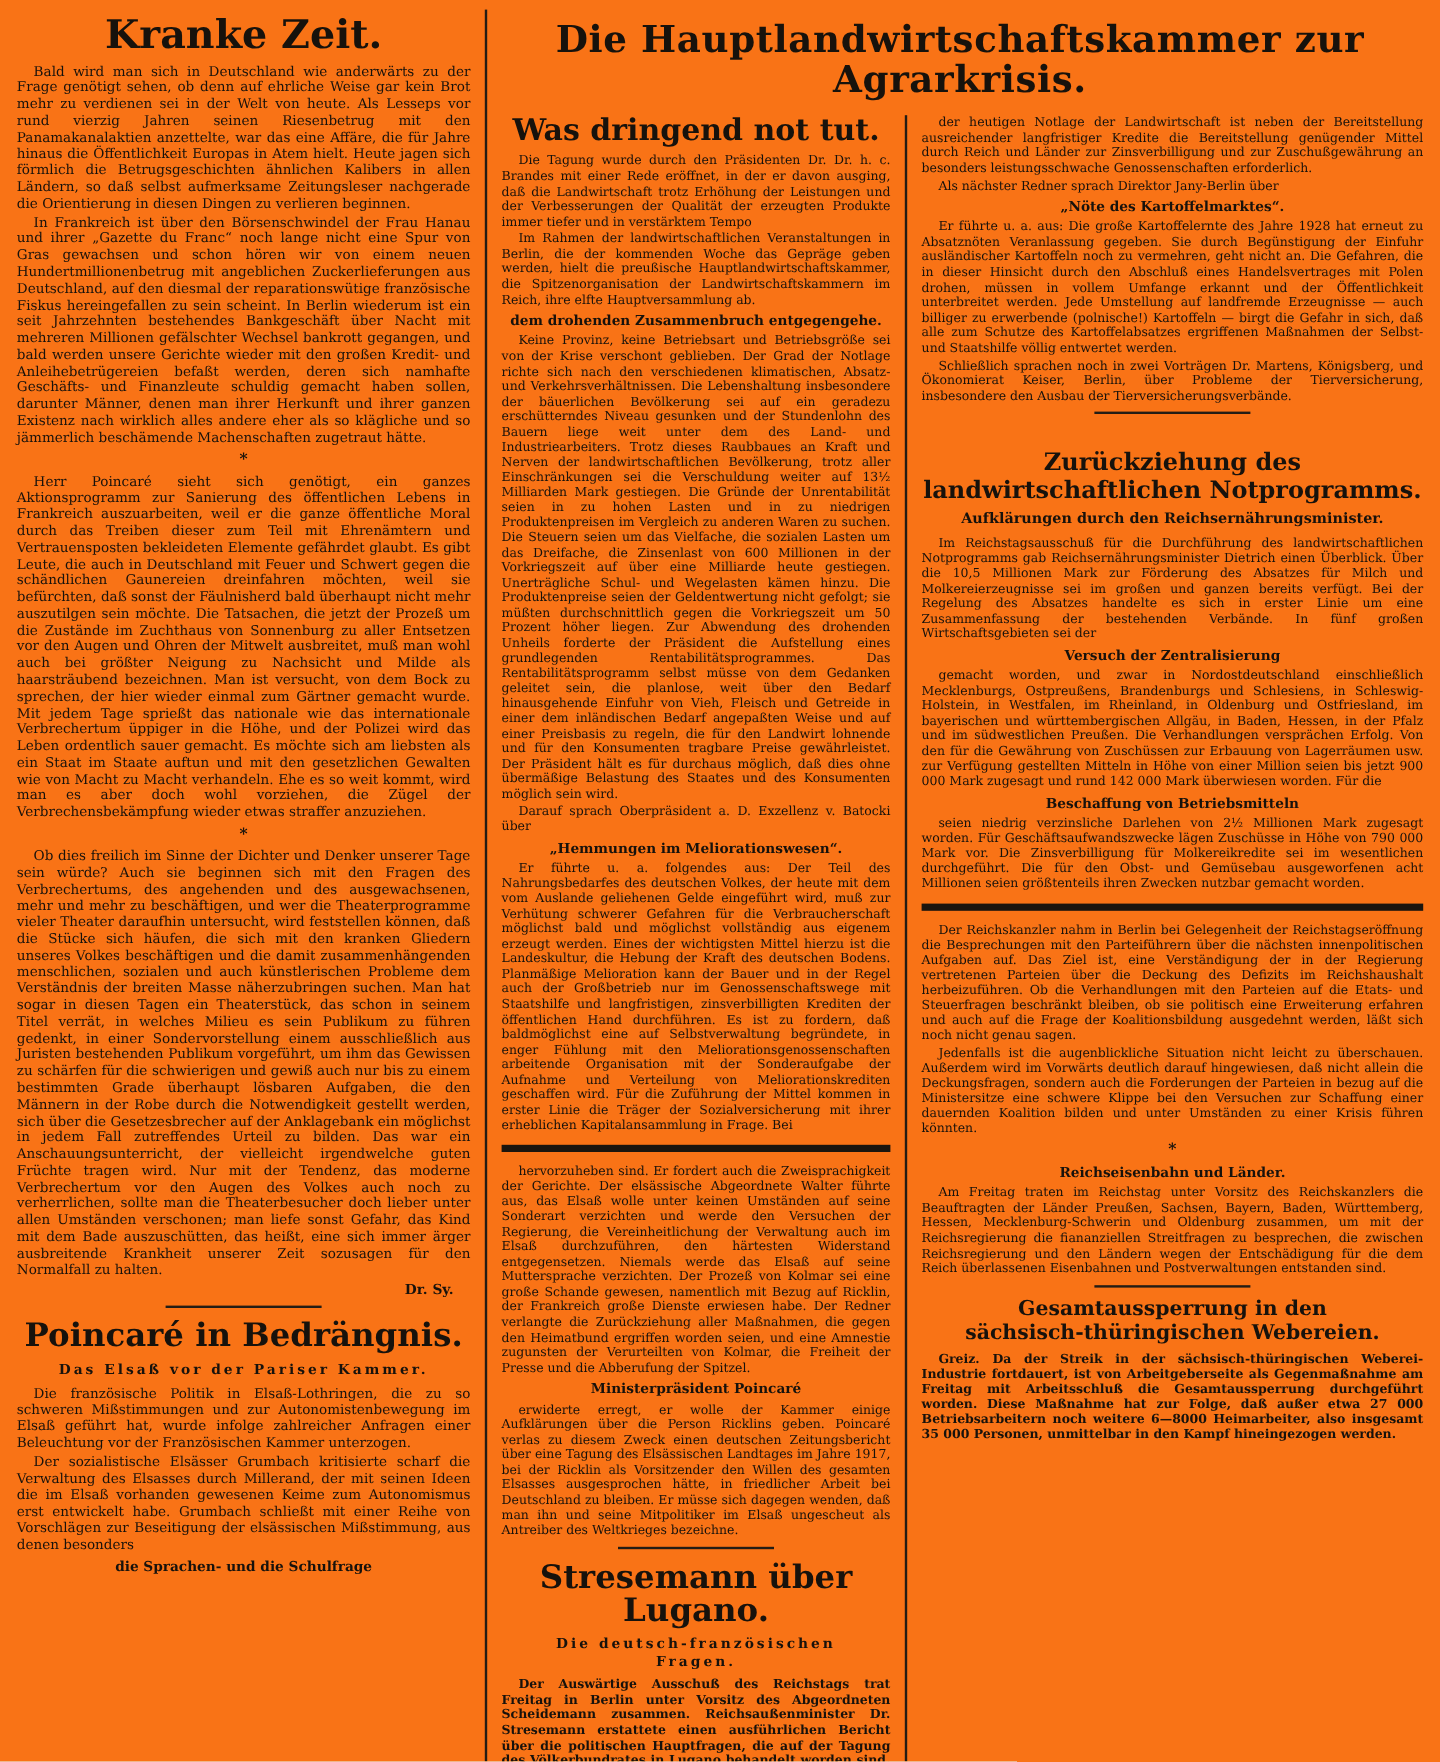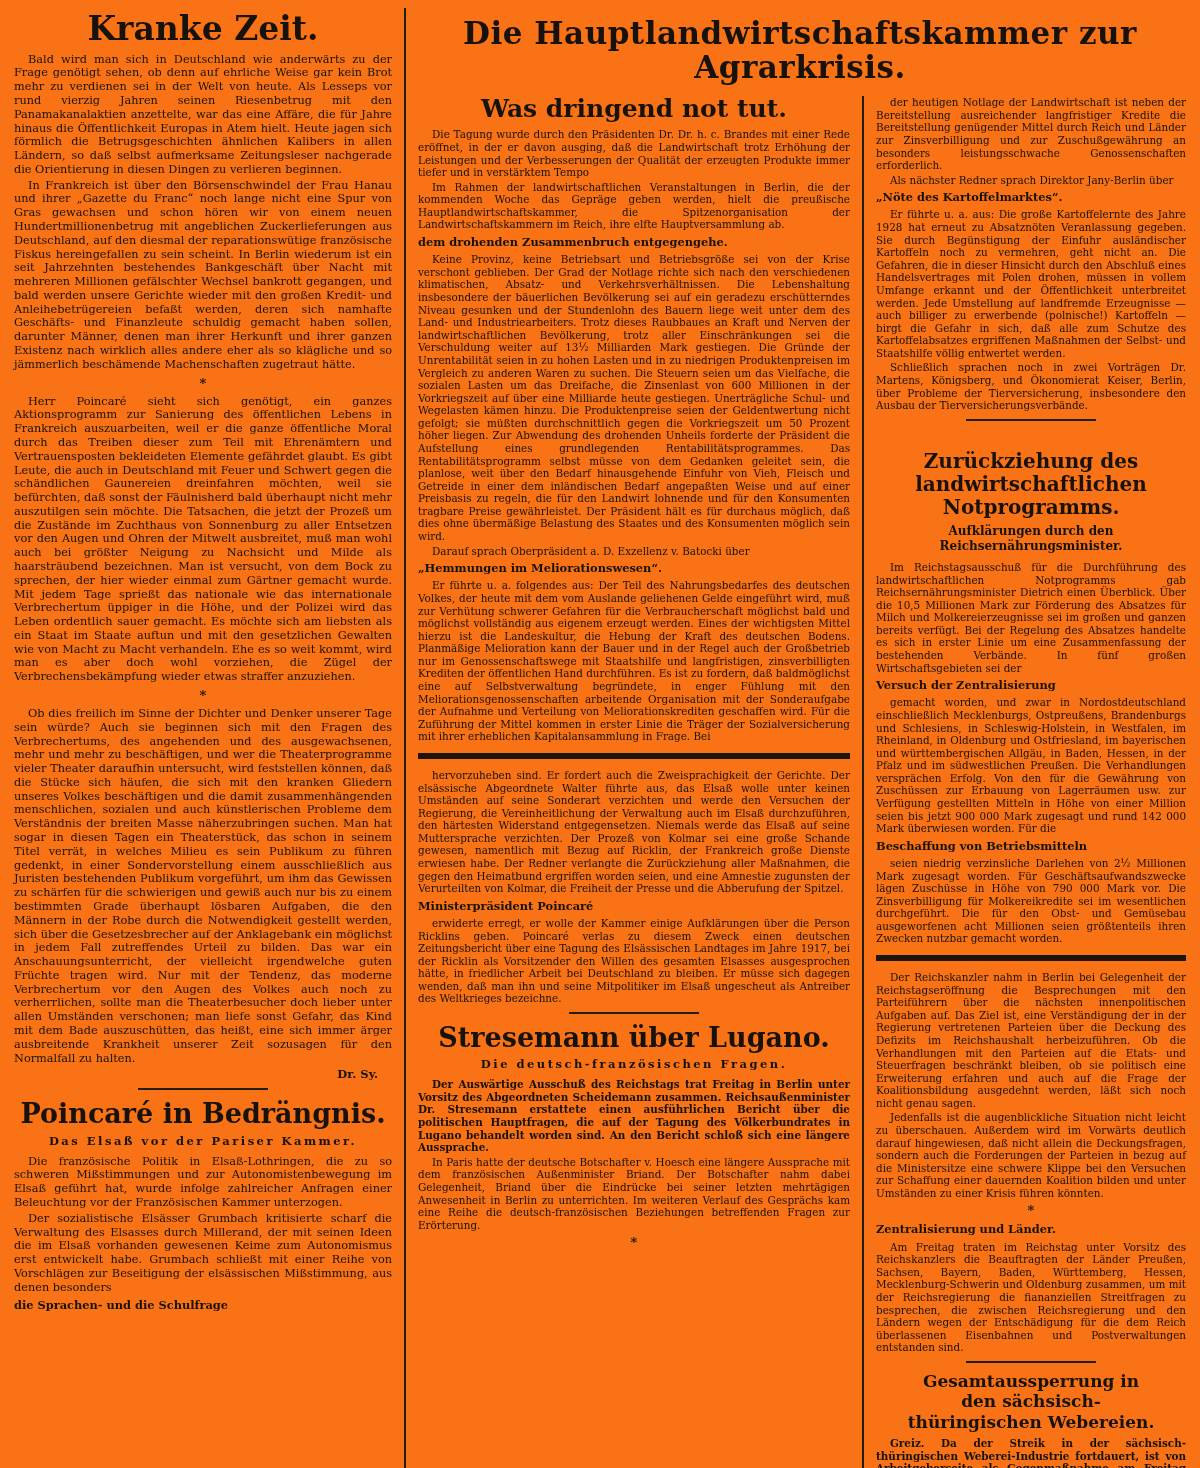--- a/index.html
+++ b/index.html
@@ -12,40 +12,40 @@
   }
   
   .col-left { width:398px; padding:2px 12px 0 8px; flex:none; }
   .vrule { width:2px; background:#231d15; flex:none; }
   .main { flex:1; display:flex; flex-direction:column; min-width:0; }
   .banner-head {
     text-align:center; font-weight:bold; font-size:31px; line-height:1.1;
     padding:8px 4px 12px 4px; letter-spacing:.5px;
   }
   .two-col { display:flex; flex:1; min-height:0; }
-  .col-mid { width:456px; padding:0 12px 0 12px; flex:none; }
+  .col-mid { width:348px; padding:0 12px 0 12px; flex:none; }
   .col-right { flex:1; padding:0 8px 0 12px; min-width:0; }
 
   
   p.body {
     font-size:10.4px; line-height:1.21; text-align:justify; text-indent:14px;
     hyphens:auto; -webkit-hyphens:auto; margin-bottom:2px;
   }
   .col-left p.body { font-size:11.3px; line-height:1.22; }
   .noindent { text-indent:0; }
   .boldish { font-weight:bold; }
 
   h2.head-xl { text-align:center; font-weight:bold; font-size:33px; line-height:1.05; margin:2px 0 6px; }
   h2.head-lg { text-align:center; font-weight:bold; font-size:27px; line-height:1.05; margin:10px 0 5px; }
   h2.head-md { text-align:center; font-weight:bold; font-size:20px; line-height:1.15; margin:8px 0 5px; }
   h2.head-sm { text-align:center; font-weight:bold; font-size:17px; line-height:1.2; margin:8px 30px 5px; }
   h3.head-section { text-align:center; font-weight:bold; font-size:25px; line-height:1.05; margin:0 0 6px; }
   .subhead { text-align:center; font-weight:bold; font-size:12px; line-height:1.3; margin:0 14px 6px; }
   .subhead.sperr { letter-spacing:2.5px; font-size:11.5px; }
-  .crosshead { text-align:left; font-weight:bold; font-size:11.4px; line-height:1.25; margin:4px 0 4px; }
+  .crosshead { text-align:center; font-weight:bold; font-size:11.4px; line-height:1.25; margin:4px 0 4px; }
   .asterisk { text-align:center; font-size:13px; font-weight:bold; line-height:1; margin:5px 0; text-indent:0; }
   .signature { text-align:right; font-weight:bold; font-size:11.5px; padding-right:14px; margin:1px 0 4px; }
 
   
   .short-rule { width:130px; border-top:2px solid #231d15; margin:7px auto 7px; }
   .thick-rule { height:6px; background:#1b150e; margin:10px 0 10px; } .sp-md { height:14px; }
 </style>
 </head>
 <body>
 
@@ -133,21 +133,21 @@
           <div class="crosshead">Beschaffung von Betriebsmitteln</div>
           <p class="body noindent">seien niedrig verzinsliche Darlehen von 2½ Millionen Mark zugesagt worden. Für Geschäftsaufwandszwecke lägen Zuschüsse in Höhe von 790 000 Mark vor. Die Zinsverbilligung für Molkereikredite sei im wesentlichen durchgeführt. Die für den Obst- und Gemüsebau ausgeworfenen acht Millionen seien größtenteils ihren Zwecken nutzbar gemacht worden.</p>
         </article>
 
         <div class="thick-rule"></div>
 
         <article>
           <p class="body">Der Reichskanzler nahm in Berlin bei Gelegenheit der Reichstagseröffnung die Besprechungen mit den Parteiführern über die nächsten innenpolitischen Aufgaben auf. Das Ziel ist, eine Verständigung der in der Regierung vertretenen Parteien über die Deckung des Defizits im Reichshaushalt herbeizuführen. Ob die Verhandlungen mit den Parteien auf die Etats- und Steuerfragen beschränkt bleiben, ob sie politisch eine Erweiterung erfahren und auch auf die Frage der Koalitionsbildung ausgedehnt werden, läßt sich noch nicht genau sagen.</p>
           <p class="body">Jedenfalls ist die augenblickliche Situation nicht leicht zu überschauen. Außerdem wird im Vorwärts deutlich darauf hingewiesen, daß nicht allein die Deckungsfragen, sondern auch die Forderungen der Parteien in bezug auf die Ministersitze eine schwere Klippe bei den Versuchen zur Schaffung einer dauernden Koalition bilden und unter Umständen zu einer Krisis führen könnten.</p>
           <div class="asterisk">*</div>
-          <div class="crosshead">Zentralisierung und Länder.</div>
+          <div class="crosshead">Reichseisenbahn und Länder.</div>
           <p class="body">Am Freitag traten im Reichstag unter Vorsitz des Reichskanzlers die Beauftragten der Länder Preußen, Sachsen, Bayern, Baden, Württemberg, Hessen, Mecklenburg-Schwerin und Oldenburg zusammen, um mit der Reichsregierung die fiananziellen Streitfragen zu besprechen, die zwischen Reichsregierung und den Ländern wegen der Entschädigung für die dem Reich überlassenen Eisenbahnen und Postverwaltungen entstanden sind.</p>
           <div class="short-rule"></div>
         </article>
 
         <article>
           <h2 class="head-sm">Gesamtaussperrung in den sächsisch-thüringischen Webereien.</h2>
           <p class="body boldish">Greiz. Da der Streik in der sächsisch-thüringischen Weberei-Industrie fortdauert, ist von Arbeitgeberseite als Gegenmaßnahme am Freitag mit Arbeitsschluß die Gesamtaussperrung durchgeführt worden. Diese Maßnahme hat zur Folge, daß außer etwa 27 000 Betriebsarbeitern noch weitere 6—8000 Heimarbeiter, also insgesamt 35 000 Personen, unmittelbar in den Kampf hineingezogen werden.</p>
         </article>
       </div>
 

